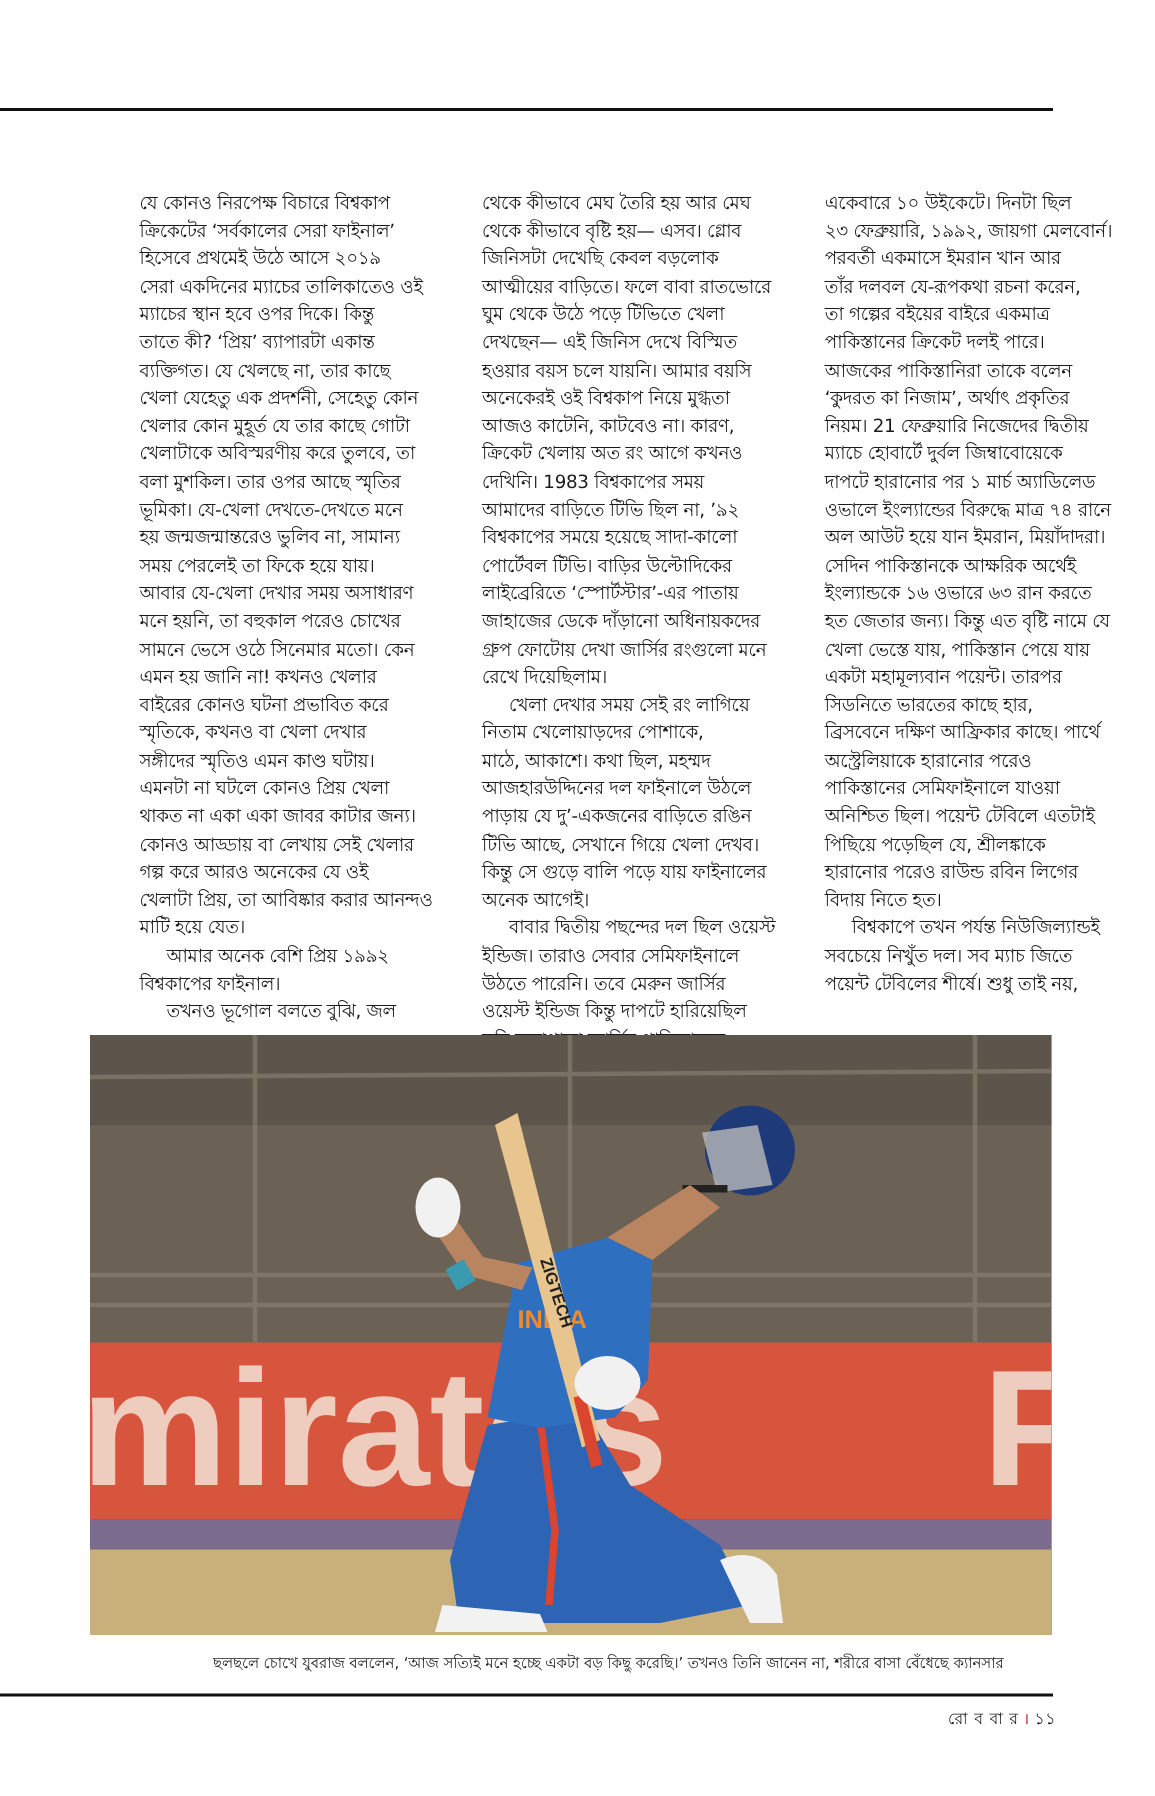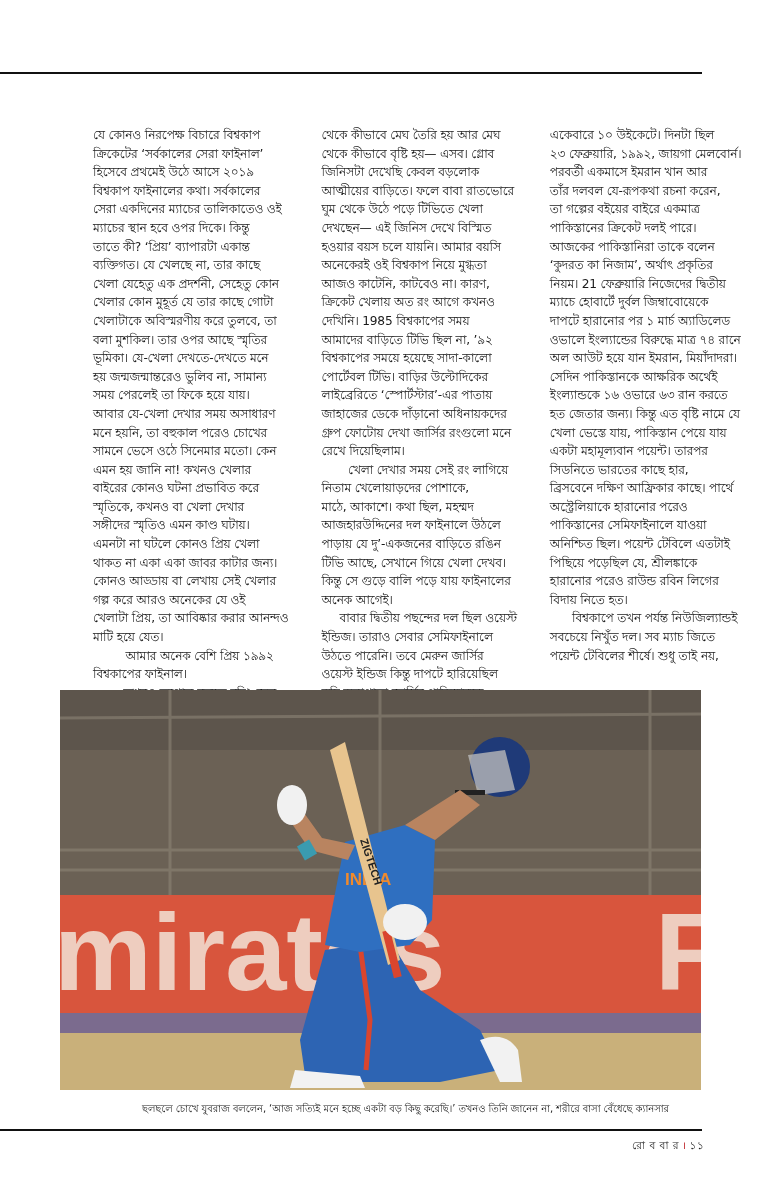--- a/index.html
+++ b/index.html
@@ -37,21 +37,20 @@
       line-height: 18.6px;
       letter-spacing: -0.2px;
       margin-left: 33px;
     }
     .col p {
       margin: 0;
       white-space: nowrap;
     }
     .col p.indent {
       padding-left: 18px;
-      text-align: center;
     }
     .photo {
       position: absolute;
       left: 60px;
       top: 690px;
       width: 641px;
       height: 400px;
       overflow: hidden;
       background: #6b6155;
     }
@@ -94,21 +93,20 @@
 </head>
 <body>
 
 <div class="top-rule"></div>
 
 <div class="columns">
   <div class="col">
       <p>যে কোনও নিরপেক্ষ বিচারে বিশ্বকাপ</p>
       <p>ক্রিকেটের ‘সর্বকালের সেরা ফাইনাল’</p>
       <p>হিসেবে প্রথমেই উঠে আসে ২০১৯</p>
-      <p>বিশ্বকাপ ফাইনালের কথা। সর্বকালের</p>
       <p>সেরা একদিনের ম্যাচের তালিকাতেও ওই</p>
       <p>ম্যাচের স্থান হবে ওপর দিকে। কিন্তু</p>
       <p>তাতে কী? ‘প্রিয়’ ব্যাপারটা একান্ত</p>
       <p>ব্যক্তিগত। যে খেলছে না, তার কাছে</p>
       <p>খেলা যেহেতু এক প্রদর্শনী, সেহেতু কোন</p>
       <p>খেলার কোন মুহূর্ত যে তার কাছে গোটা</p>
       <p>খেলাটাকে অবিস্মরণীয় করে তুলবে, তা</p>
       <p>বলা মুশকিল। তার ওপর আছে স্মৃতির</p>
       <p>ভূমিকা। যে-খেলা দেখতে-দেখতে মনে</p>
       <p>হয় জন্মজন্মান্তরেও ভুলিব না, সামান্য</p>
@@ -134,21 +132,21 @@
       <p>থেকে কীভাবে মেঘ তৈরি হয় আর মেঘ</p>
       <p>থেকে কীভাবে বৃষ্টি হয়— এসব। গ্লোব</p>
       <p>জিনিসটা দেখেছি কেবল বড়লোক</p>
       <p>আত্মীয়ের বাড়িতে। ফলে বাবা রাতভোরে</p>
       <p>ঘুম থেকে উঠে পড়ে টিভিতে খেলা</p>
       <p>দেখছেন— এই জিনিস দেখে বিস্মিত</p>
       <p>হওয়ার বয়স চলে যায়নি। আমার বয়সি</p>
       <p>অনেকেরই ওই বিশ্বকাপ নিয়ে মুগ্ধতা</p>
       <p>আজও কাটেনি, কাটবেও না। কারণ,</p>
       <p>ক্রিকেট খেলায় অত রং আগে কখনও</p>
-      <p>দেখিনি। 1985 বিশ্বকাপের সময়</p>
+      <p>দেখিনি। 1983 বিশ্বকাপের সময়</p>
       <p>আমাদের বাড়িতে টিভি ছিল না, ’৯২</p>
       <p>বিশ্বকাপের সময়ে হয়েছে সাদা-কালো</p>
       <p>পোর্টেবল টিভি। বাড়ির উল্টোদিকের</p>
       <p>লাইব্রেরিতে ‘স্পোর্টস্টার’-এর পাতায়</p>
       <p>জাহাজের ডেকে দাঁড়ানো অধিনায়কদের</p>
       <p>গ্রুপ ফোটোয় দেখা জার্সির রংগুলো মনে</p>
       <p>রেখে দিয়েছিলাম।</p>
       <p class="indent">খেলা দেখার সময় সেই রং লাগিয়ে</p>
       <p>নিতাম খেলোয়াড়দের পোশাকে,</p>
       <p>মাঠে, আকাশে। কথা ছিল, মহম্মদ</p>

